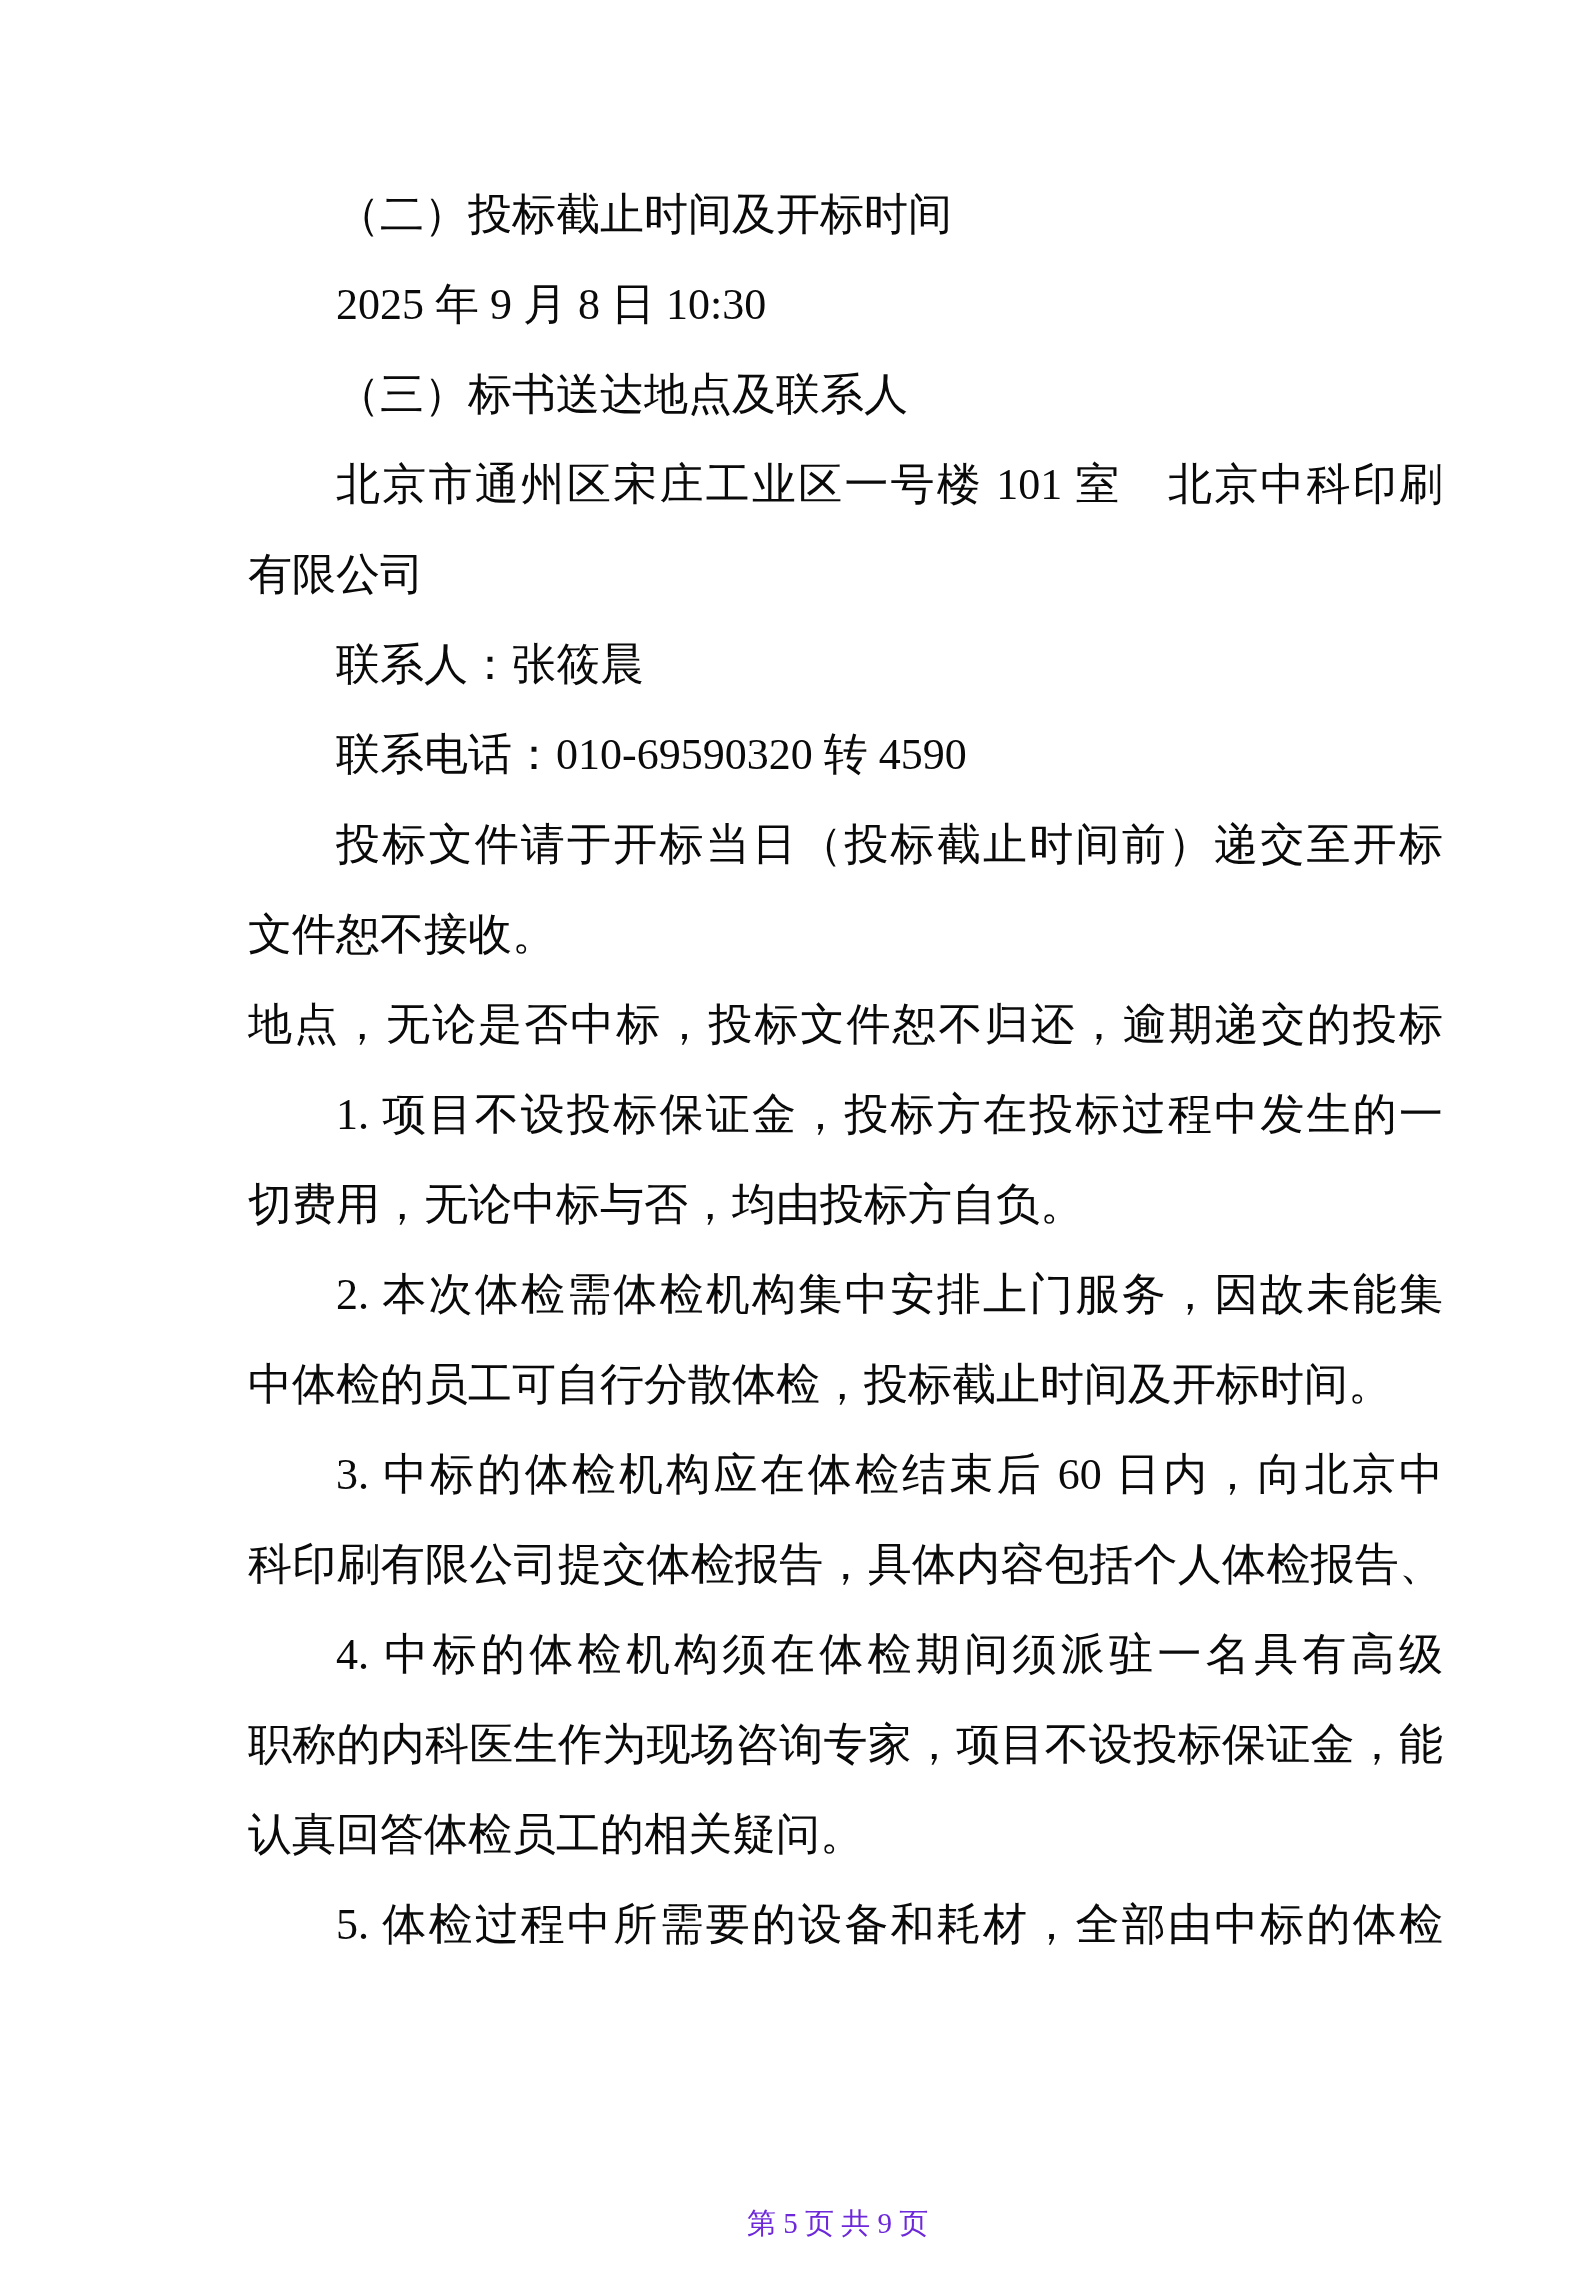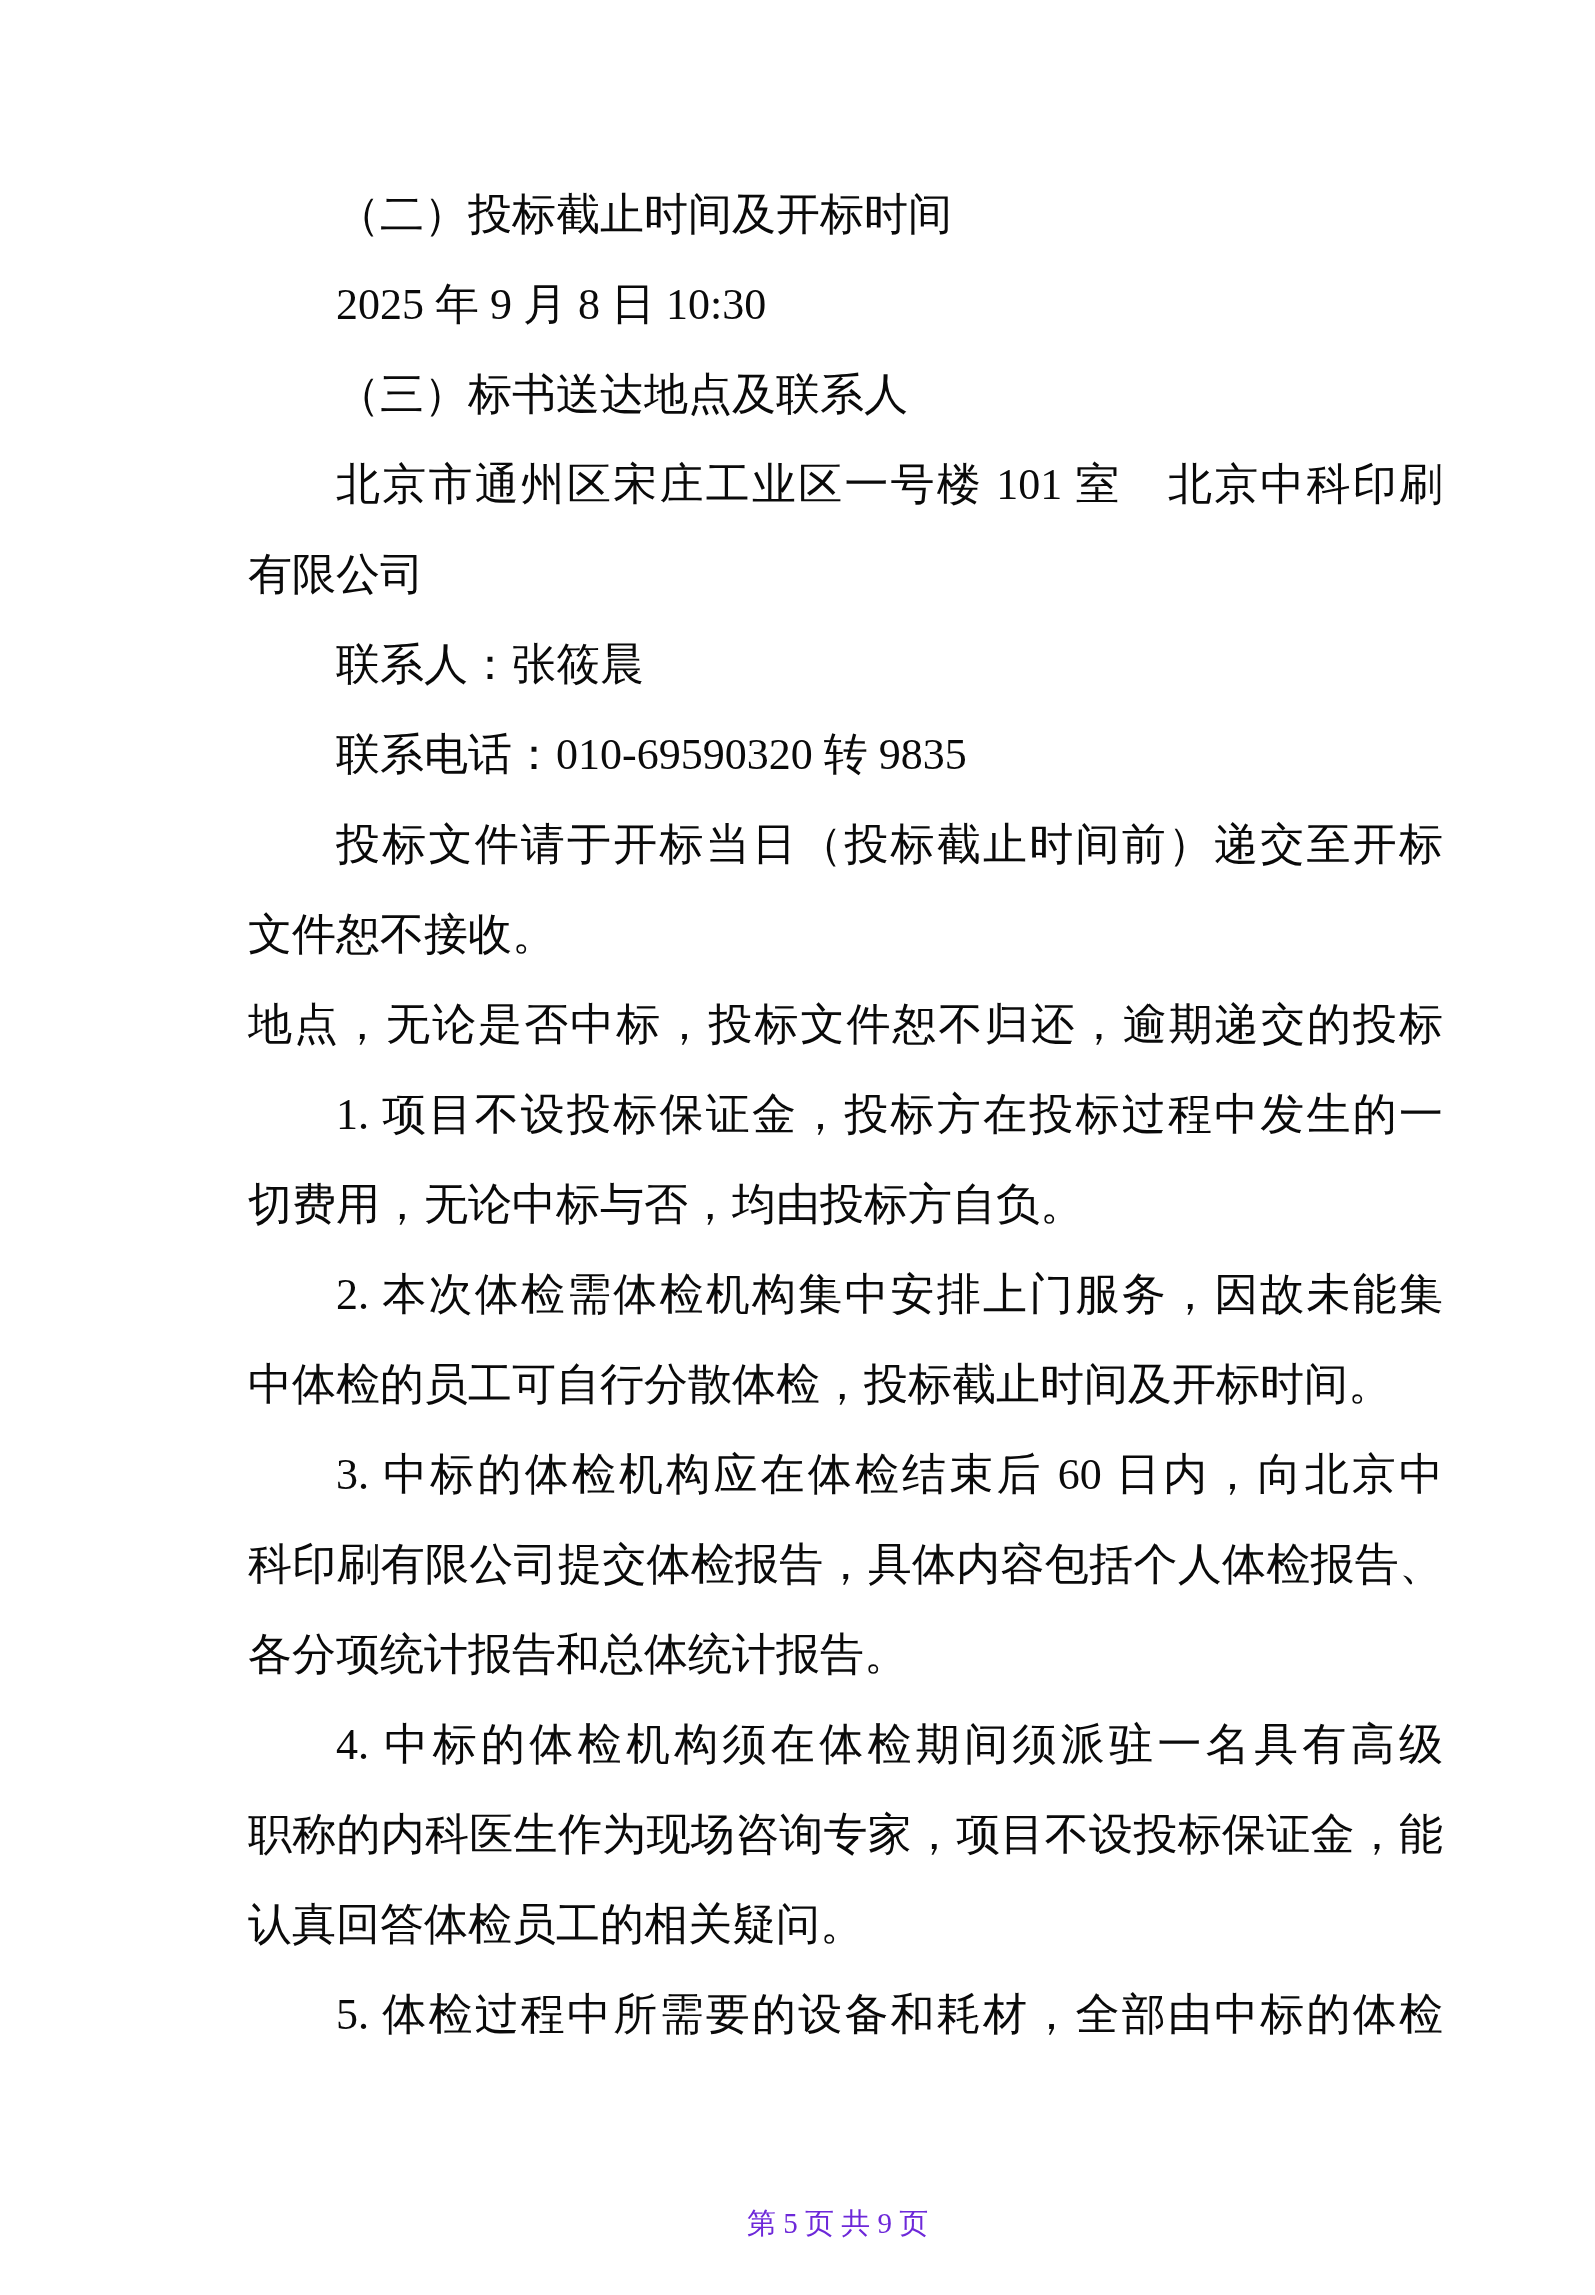--- a/index.html
+++ b/index.html
@@ -64,31 +64,30 @@
 <body>
 
 <div class="page">
   <div class="text-block">
       <div class="line indent">（二）投标截止时间及开标时间</div>
       <div class="line indent">2025 年 9 月 8 日 10:30</div>
       <div class="line indent">（三）标书送达地点及联系人</div>
       <div class="line indent fill">北京市通州区宋庄工业区一号楼 101 室　北京中科印刷</div>
       <div class="line">有限公司</div>
       <div class="line indent">联系人：张筱晨</div>
-      <div class="line indent">联系电话：010-69590320 转 9835</div>
+      <div class="line indent">联系电话：010-69590320 转 4590</div>
       <div class="line indent fill">投标文件请于开标当日（投标截止时间前）递交至开标</div>
       <div class="line">文件恕不接收。</div>
       <div class="line fill">地点，无论是否中标，投标文件恕不归还，逾期递交的投标</div>
       <div class="line indent fill">1. 项目不设投标保证金，投标方在投标过程中发生的一</div>
       <div class="line">切费用，无论中标与否，均由投标方自负。</div>
       <div class="line indent fill">2. 本次体检需体检机构集中安排上门服务，因故未能集</div>
       <div class="line">中体检的员工可自行分散体检，投标截止时间及开标时间。</div>
       <div class="line indent fill">3. 中标的体检机构应在体检结束后 60 日内，向北京中</div>
       <div class="line fill">科印刷有限公司提交体检报告，具体内容包括个人体检报告、</div>
-      <div class="line">各分项统计报告和总体统计报告。</div>
       <div class="line indent fill">4. 中标的体检机构须在体检期间须派驻一名具有高级</div>
       <div class="line fill">职称的内科医生作为现场咨询专家，项目不设投标保证金，能</div>
       <div class="line">认真回答体检员工的相关疑问。</div>
       <div class="line indent fill">5. 体检过程中所需要的设备和耗材，全部由中标的体检</div>
     </div>
   <div class="footer">
     <span>第 5 页 共 9 页</span>
   </div>
 </div>
 

